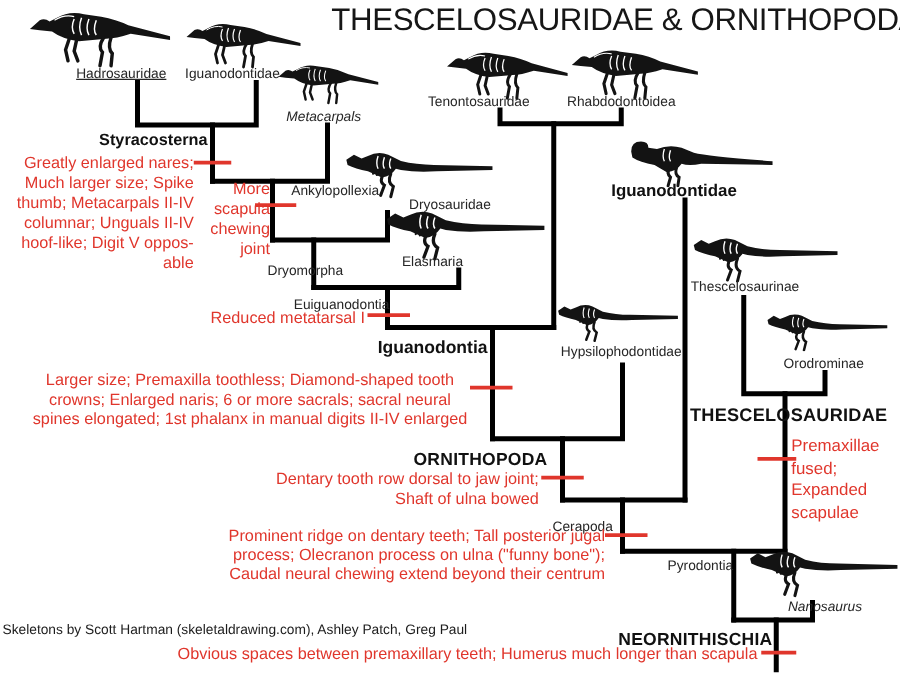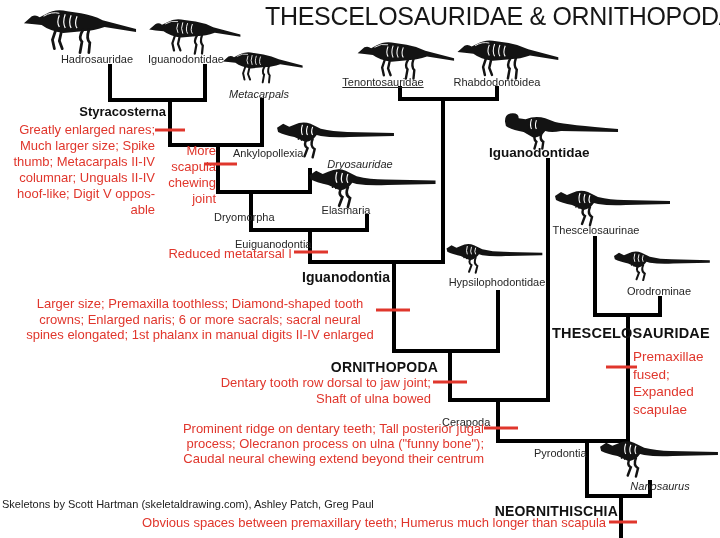--- a/index.html
+++ b/index.html
@@ -124,26 +124,26 @@
       <use href="#skelB" x="444" y="238" width="100" height="36"></use>
       <use href="#skelB" x="548" y="184" width="128" height="42"></use>
       <use href="#skelB" x="603" y="246" width="117" height="35"></use>
       <use href="#skelB" x="597" y="430" width="123" height="52"></use>
     </g>
   </svg>
 
   <div class="title">THESCELOSAURIDAE &amp; ORNITHOPODA</div>
   <div class="credit">Skeletons by Scott Hartman (skeletaldrawing.com), Ashley Patch, Greg Paul</div>
 
-  <div class="lbl ctr" style="left:27px;top:53px;">Hadrosauridae</div>
+  <div class="lbl ctr" style="left:27px;top:53px;text-decoration:underline;">Hadrosauridae</div>
   <div class="lbl ctr" style="left:116px;top:53px;">Iguanodontidae</div>
   <div class="lbl ctr it" style="left:189px;top:88px;">Metacarpals</div>
-  <div class="lbl ctr" style="left:313px;top:76px;text-decoration:underline;">Tenontosauridae</div>
+  <div class="lbl ctr" style="left:313px;top:76px;">Tenontosauridae</div>
   <div class="lbl ctr" style="left:427px;top:76px;">Rhabdodontoidea</div>
-  <div class="lbl ctr" style="left:290px;top:158px;font-style:italic;">Dryosauridae</div>
+  <div class="lbl ctr" style="left:290px;top:158px;">Dryosauridae</div>
   <div class="lbl ctr" style="left:276px;top:204px;">Elasmaria</div>
   <div class="lbl ctr" style="left:427px;top:276px;">Hypsilophodontidae</div>
   <div class="lbl ctr" style="left:526px;top:224px;">Thescelosaurinae</div>
   <div class="lbl ctr" style="left:589px;top:285px;">Orodrominae</div>
   <div class="lbl ctr it" style="left:590px;top:480px;">Nanosaurus</div>
 
   <div class="lbl b" style="right:554px;top:104px;font-size:13px;">Styracosterna</div>
   <div class="lbl" style="left:233px;top:147px;">Ankylopollexia</div>
   <div class="lbl" style="left:214px;top:211px;">Dryomorpha</div>
   <div class="lbl" style="left:235px;top:238px;">Euiguanodontia</div>

